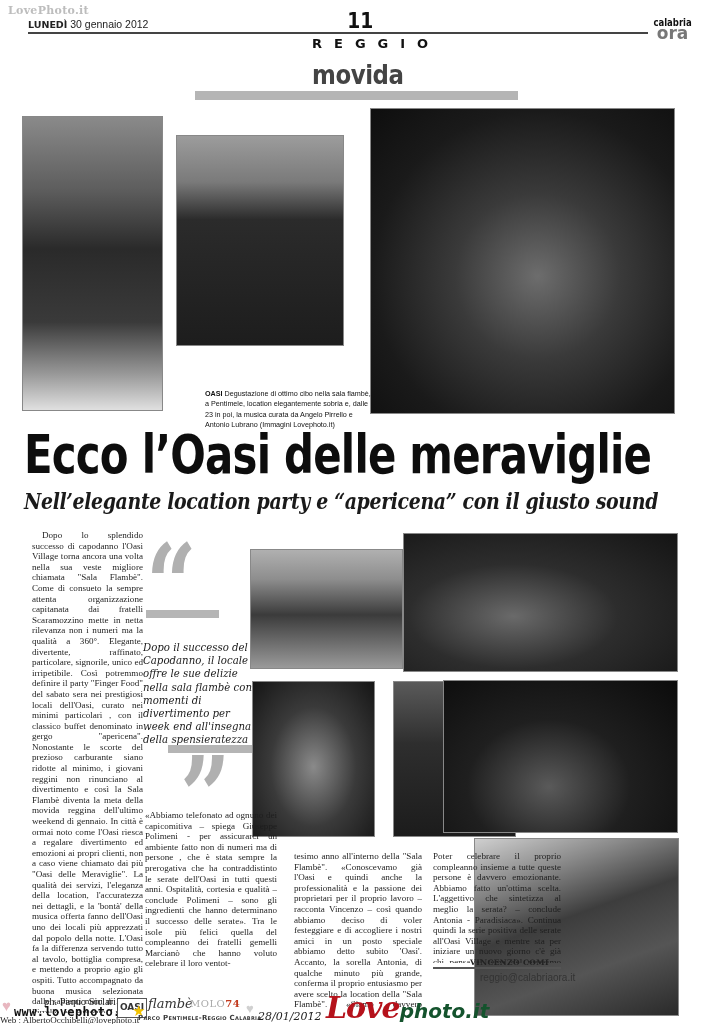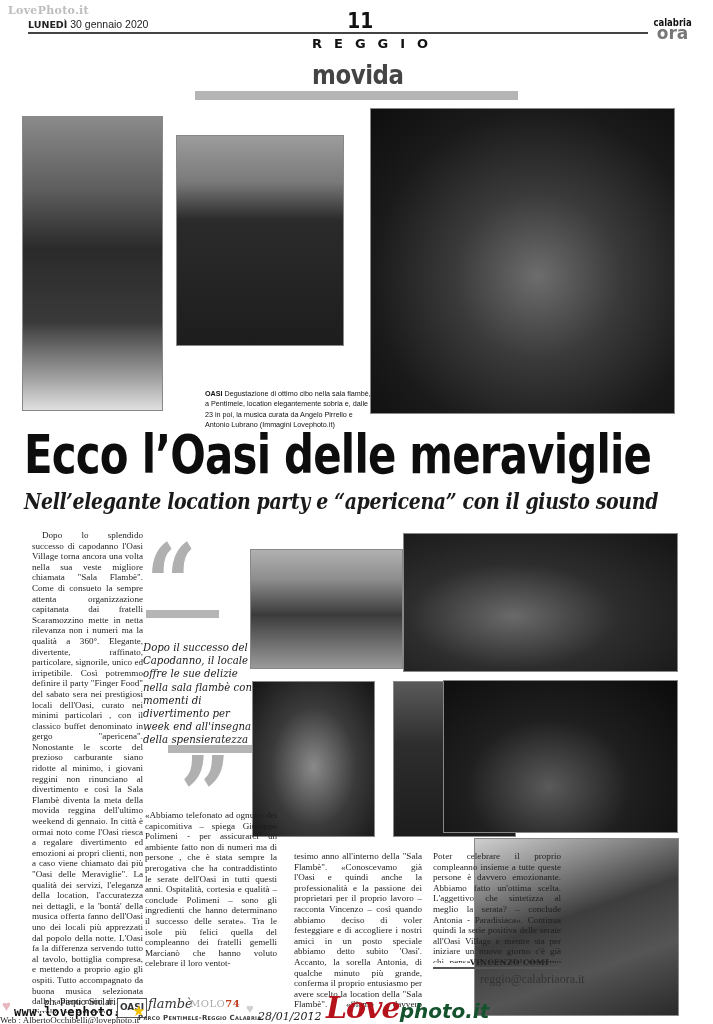--- a/index.html
+++ b/index.html
@@ -51,21 +51,21 @@
   
   .quote-open { left: 146px; top: 535px; font-family: "DejaVu Serif", serif; font-weight: bold; font-size: 110px; line-height: 100px; color: #b0b0b0; transform: scaleX(0.8); transform-origin: left; }
   .quote-bar-top { left: 146px; top: 610px; width: 73px; height: 8px; background: #b5b5b5; }
   .quote-text { left: 143px; top: 641px; width: 112px; font-family: "DejaVu Serif", serif; font-style: italic; font-size: 10.2px; line-height: 13.2px; color: #1a1a1a; }
   .quote-bar-bot { left: 168px; top: 745px; width: 85px; height: 8px; background: #b5b5b5; }
   .quote-close { left: 180px; top: 748px; font-family: "DejaVu Serif", serif; font-weight: bold; font-size: 110px; line-height: 100px; color: #b0b0b0; transform: scaleX(0.8); transform-origin: left; }
 
   
   .sig-rule { left: 433px; top: 967px; width: 128px; height: 2px; background: #555; }
   .sig-name { left: 470px; top: 958px; font-family: "DejaVu Serif", serif; font-size: 7.5px; font-weight: bold; color: #222; letter-spacing: 0.4px; text-align: center; }
-  .sig-email { left: 480px; top: 972px; font-family: Liberation Serif, serif; font-size: 12px; color: #333; }
+  .sig-email { left: 480px; top: 972px; font-family: Liberation Sans, sans-serif; font-size: 10px; color: #333; }
 
   
   .ft-photographer { left: 44px; top: 996px; font-family: "Liberation Serif", serif; font-size: 10.5px; color: #222; }
   .ft-site { left: 14px; top: 1005px; font-family: "DejaVu Sans Mono", monospace; font-weight: bold; font-size: 12px; color: #111; letter-spacing: 0.4px; }
   .ft-web { left: 0px; top: 1015px; font-family: Liberation Serif, serif; font-size: 9px; color: #222; white-space: nowrap; }
   .ft-heart1 { left: 2px; top: 998px; font-size: 15px; color: #e8b7c0; }
   .ft-oasi { left: 117px; top: 998px; width: 30px; height: 20px; border: 1.5px solid #555; font-family: "DejaVu Sans", sans-serif; font-size: 9px; font-weight: bold; color: #333; text-align: center; line-height: 17px; background: #fff; }
   .ft-star { left: 132px; top: 1002px; font-size: 15px; color: #f2c200; }
   .ft-flambe { left: 148px; top: 996px; font-family: "DejaVu Serif", serif; font-style: italic; font-size: 13px; color: #333; }
   .ft-molo { left: 190px; top: 998px; font-family: "DejaVu Serif", serif; font-size: 10px; color: #aaa; letter-spacing: 0.5px; }
@@ -76,21 +76,21 @@
   .ft-logo { left: 326px; top: 990px; white-space: nowrap; }
   .ft-logo .l1 { font-family: "DejaVu Serif", serif; font-style: italic; font-weight: bold; font-size: 30px; color: #b5121b; letter-spacing: -1px; text-align: right; }
   .ft-logo .l2 { font-family: "DejaVu Sans", sans-serif; font-style: italic; font-weight: bold; font-size: 20px; color: #14532d; }
 </style>
 </head>
 <body>
 
 <div class="abs watermark-top">LovePhoto.it</div>
 <div class="abs dateline">
   <b>LUNEDÌ</b>
-  <span>30 gennaio 2020</span>
+  <span>30 gennaio 2012</span>
 </div>
 <div class="abs page-num">11</div>
 <div class="abs header-rule"></div>
 <div class="abs section-name">REGGIO</div>
 <div class="abs brand">
   <span class="b1">calabria</span>
   <span class="b2">ora</span>
 </div>
 <div class="abs rubric">movida</div>
 <div class="abs rubric-bar"></div>

